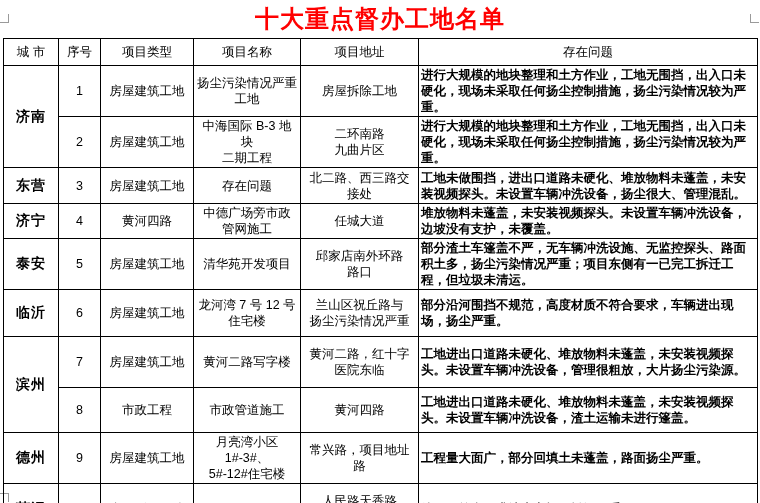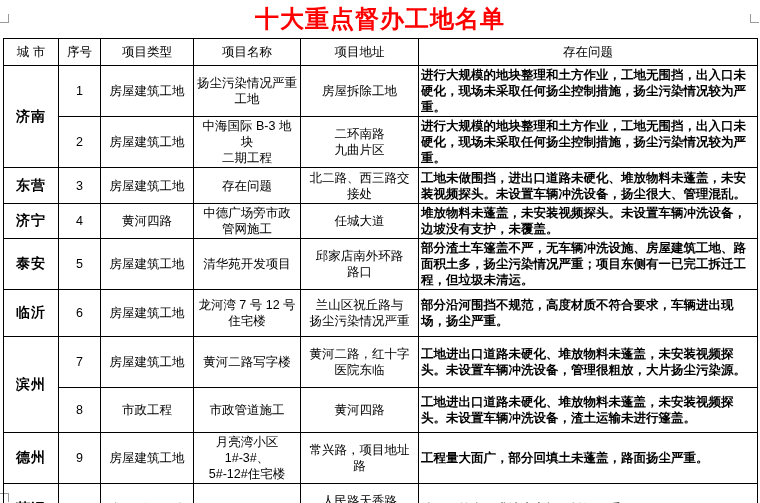--- a/index.html
+++ b/index.html
@@ -96,21 +96,21 @@
         <td class="c">任城大道</td>
         <td class="problem">堆放物料未蓬盖，未安装视频探头。未设置车辆冲洗设备，边坡没有支护，未覆盖。</td>
       </tr>
       <tr style="height: 43px;">
         <td class="city">泰安</td>
         <td class="c">5</td>
         <td class="c">房屋建筑工地</td>
         <td class="c">清华苑开发项目</td>
         <td class="c">邱家店南外环路
 路口</td>
-        <td class="problem">部分渣土车篷盖不严，无车辆冲洗设施、房屋建筑工地、路面积土多，扬尘污染情况严重；项目东侧有一已完工拆迁工程，但垃圾未清运。</td>
+        <td class="problem">部分渣土车篷盖不严，无车辆冲洗设施、无监控探头、路面积土多，扬尘污染情况严重；项目东侧有一已完工拆迁工程，但垃圾未清运。</td>
       </tr>
       <tr style="height: 47px;">
         <td class="city">临沂</td>
         <td class="c">6</td>
         <td class="c">房屋建筑工地</td>
         <td class="c">龙河湾 7 号 12 号
 住宅楼</td>
         <td class="c">兰山区祝丘路与
 扬尘污染情况严重</td>
         <td class="problem">部分沿河围挡不规范，高度材质不符合要求，车辆进出现场，扬尘严重。</td>

